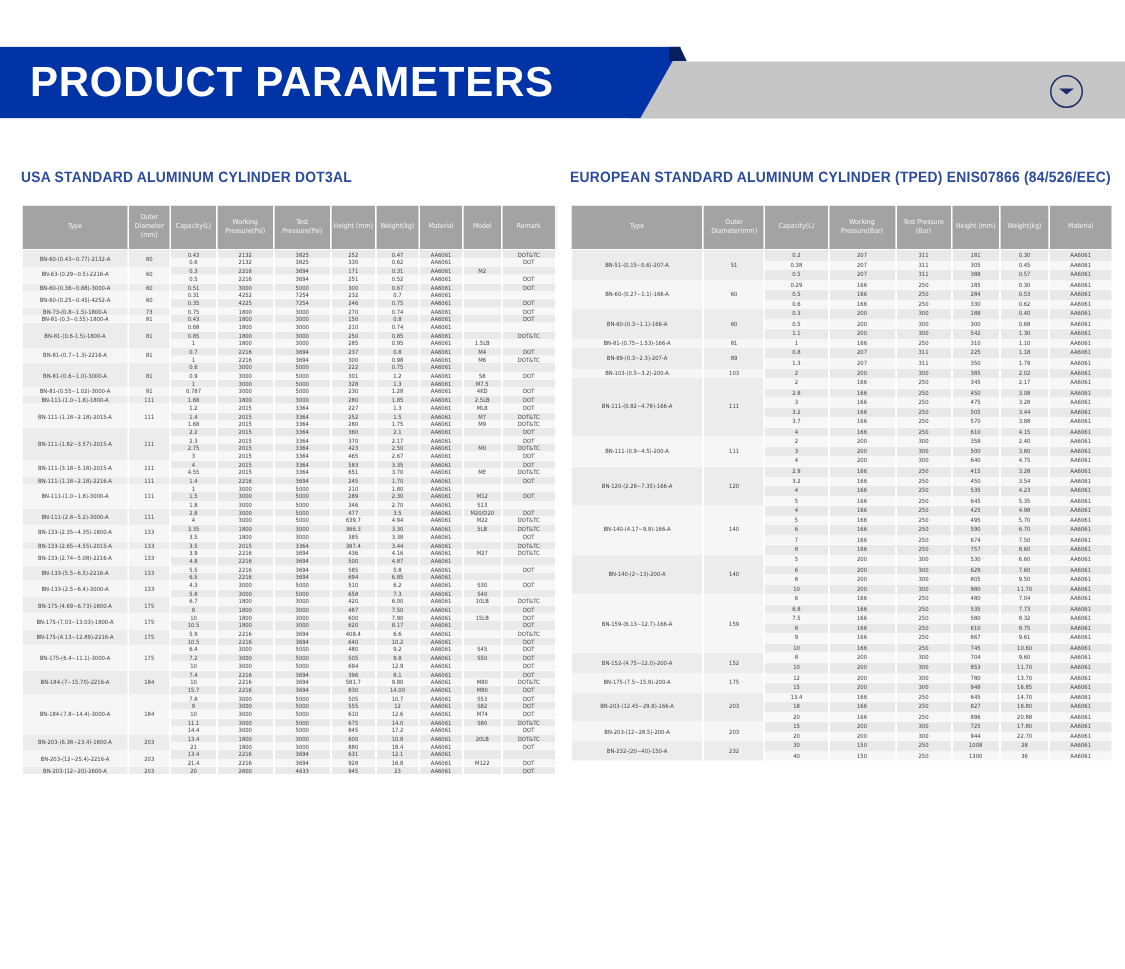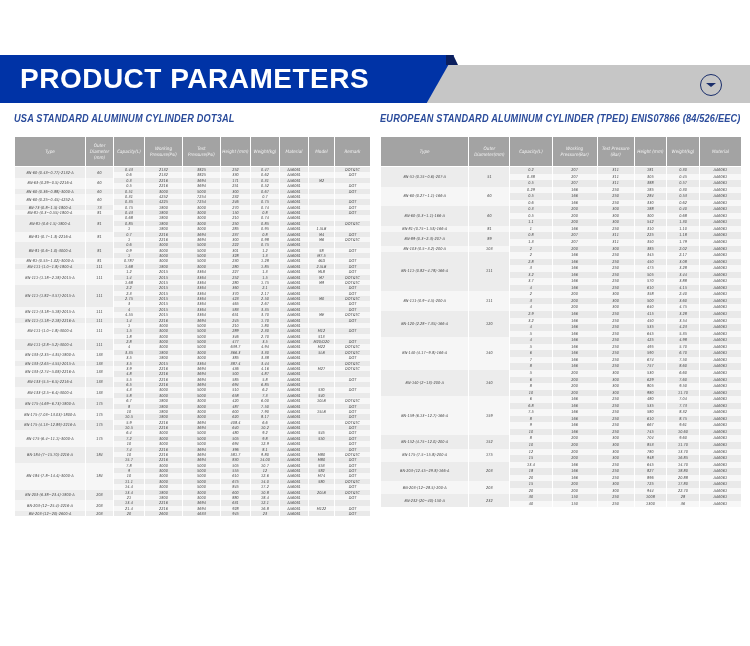--- a/index.html
+++ b/index.html
@@ -1,31 +1,31 @@
 <!DOCTYPE html>
 <html><head>
 <meta charset="utf-8">
 <style>
   * { box-sizing: border-box; margin: 0; padding: 0; }
   html, body { width: 750px; height: 646px; background: #ffffff; overflow: hidden; }
   body { position: relative; font-family: "DejaVu Sans Condensed", "Liberation Sans Narrow", "Liberation Sans", sans-serif; color: #333; }
 
-  .banner { position: absolute; left: 0; top: 31px; width: 750px; height: 48px; margin-top: 24px; }
+  .banner { position: absolute; left: 0; top: 31px; width: 750px; height: 48px; }
   .banner-grey { position: absolute; left: 420px; top: 10px; width: 330px; height: 38px; background: #c6c6c6; }
   .banner-blue { position: absolute; left: 0; top: 0; width: 454px; height: 48px; background: #0033a6;
     clip-path: polygon(0 0, 100% 0, 94% 100%, 0 100%); }
   .banner-dark { position: absolute; left: 446px; top: 0; width: 12px; height: 10px; background: #0b1f5e;
     clip-path: polygon(0 0, 60% 0, 100% 100%, 0 100%); }
   .banner-title { position: absolute; left: 20px; top: 6px; font-family: "Liberation Sans", sans-serif; font-weight: 700;
     font-size: 28px; color: #ffffff; letter-spacing: 0.5px; line-height: 36px; }
   .banner-icon { position: absolute; left: 700px; top: 19px; width: 22px; height: 22px; border: 1.5px solid #1a2e6b;
     border-radius: 50%; display: flex; align-items: center; justify-content: center; }
   .banner-icon svg { width: 12px; height: 8px; }
 
-  .section { position: absolute; font-style: italic; }
+  .section { position: absolute; }
   .sec-left { left: 14px; top: 112px; width: 356px; }
   .sec-right { left: 380px; top: 112px; width: 362px; }
   .sec-title { font-family: "Liberation Sans Narrow", "Liberation Sans", sans-serif; font-weight: 700;
     font-size: 10px; color: #2a4b9b; letter-spacing: 0.2px; white-space: nowrap; height: 13px; line-height: 13px; transform: scaleX(0.92); transform-origin: left; }
 
   table { border-collapse: collapse; table-layout: fixed; width: 100%; margin-top: 11px; }
   th { background: #a3a3a3; color: #f4f4f4; font-weight: 400; font-size: 4.6px; line-height: 6px; border: 1px solid #ffffff;
     text-align: center; vertical-align: middle; padding: 1px; }
   td { font-size: 3.9px; line-height: 4.9px; height: 5.5px; text-align: center; vertical-align: middle; color: #444;
     border-left: 1px solid #fff; border-right: 1px solid #fff; padding: 0; white-space: nowrap; overflow: hidden; }

